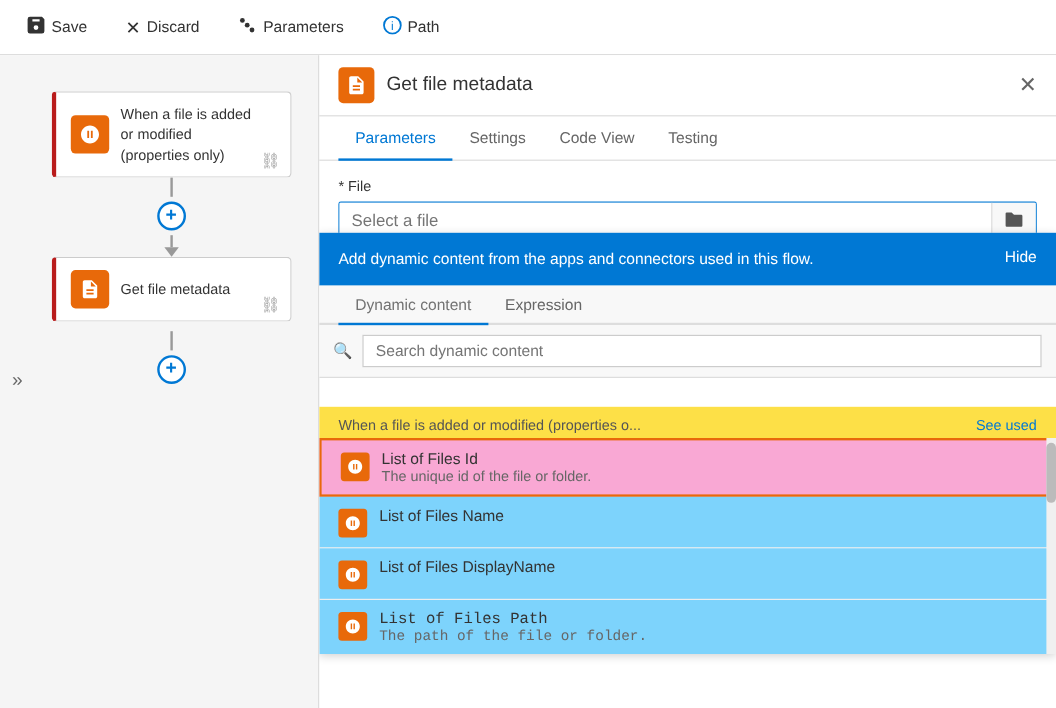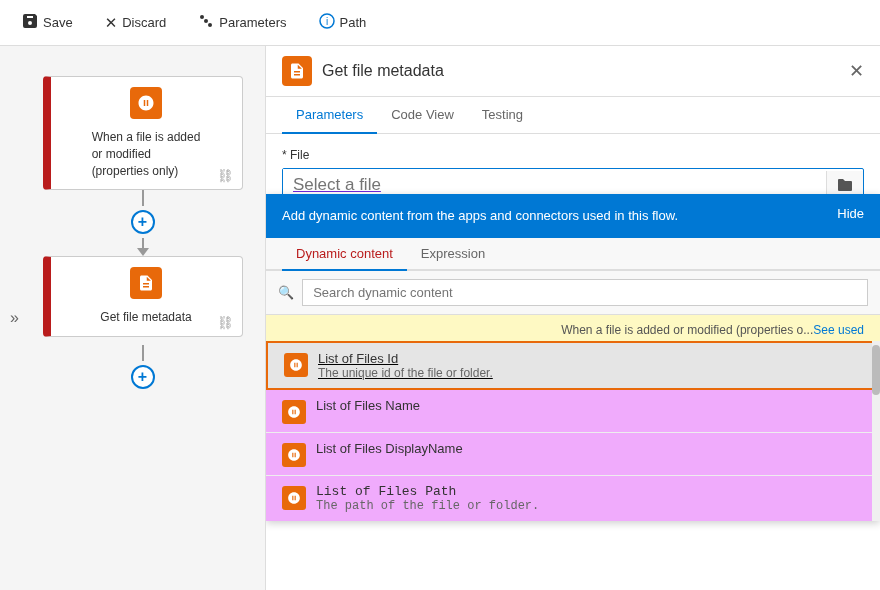--- a/index.html
+++ b/index.html
@@ -30,22 +30,21 @@
       align-items: center; gap: 0; position: relative;
     }
 
     .flow-node {
       background: #fff; border: 1px solid #ccc; border-radius: 4px;
       width: 200px; padding: 10px 12px;
       display: flex; align-items: center; gap: 10px;
       position: relative;
     }
     .flow-node.active-node {
-      border-left: 8px solid #b91c1c;
-      flex-direction: column;
+      border-left: 4px solid #b91c1c;
     }
     .node-icon {
       width: 32px; height: 32px; border-radius: 4px;
       background: #e8690a; display: flex; align-items: center;
       justify-content: center; flex-shrink: 0;
     }
     .node-icon svg { width: 18px; height: 18px; fill: #fff; }
     .node-label { font-size: 12px; color: #333; line-height: 1.4; }
     .node-link-icon {
       position: absolute; bottom: 6px; right: 8px;
@@ -114,21 +113,21 @@
     .field-label {
       font-size: 12px; color: #333; margin-bottom: 6px;
     }
 
     .file-input-row {
       display: flex; align-items: center; border: 1px solid #0078d4;
       border-radius: 2px;
     }
     .file-input {
       flex: 1; border: none; outline: none; padding: 6px 10px;
-      font-size: 17px; color: #6d28d9; text-decoration: underline;
+      font-size: 14px; color: #6d28d9;
     }
     .file-input-btn {
       padding: 6px 10px; border-left: 1px solid #ddd;
       cursor: pointer; color: #666; background: #f8f8f8;
       display: flex; align-items: center;
     }
 
     .connected-text {
       font-size: 12px; color: #666; margin-top: 20px;
     }
@@ -152,48 +151,48 @@
 
     .dynamic-tabs {
       display: flex; border-bottom: 2px solid #ddd;
       padding: 0 16px; background: #f8f8f8;
     }
     .dynamic-tab {
       padding: 8px 14px; font-size: 13px; cursor: pointer;
       color: #666; font-weight: 500; border-bottom: 2px solid transparent;
       margin-bottom: -2px;
     }
-    .dynamic-tab.active { color: #b91c1c; border-bottom-color: #0078d4; }
+    .dynamic-tab.active { color: #737373; border-bottom-color: #0078d4; }
 
     .search-box {
       display: flex; align-items: center; gap: 8px;
       padding: 8px 12px; border-bottom: 1px solid #ddd;
       background: #f8f8f8;
     }
     .search-box input {
       border: 1px solid #ddd; padding: 5px 10px;
       font-size: 13px; flex: 1; outline: none;
     }
     .search-icon { color: #666; font-size: 13px; }
 
     .section-label {
       padding: 8px 16px 4px; font-size: 12px; color: #555;
-      background: #fef9c3;
-      display: flex; justify-content: flex-end; align-items: center;
+      background: #fde047;
+      display: flex; justify-content: space-between; align-items: center; margin-top: 24px;
     }
 
     .dynamic-items { overflow-y: auto; }
 
     .dynamic-item {
       display: flex; align-items: flex-start; gap: 10px;
       padding: 8px 16px; border-bottom: 1px solid #eee;
-      cursor: pointer; background: #f0abfc;
+      cursor: pointer; background: #7dd3fc;
     }
     .dynamic-item.highlighted {
-      border: 2px solid #e8690a; background: #e5e5e5; text-decoration: underline;
+      border: 2px solid #e8690a; background: #f9a8d4;
     }
     .item-icon {
       width: 24px; height: 24px; background: #e8690a;
       border-radius: 3px; display: flex; align-items: center;
       justify-content: center; flex-shrink: 0; margin-top: 2px;
     }
     .item-icon svg { width: 14px; height: 14px; fill: #fff; }
     .item-text .item-title { font-size: 13px; color: #333; font-weight: 500; }
     .item-text .item-desc { font-size: 12px; color: #666; }
   </style>
@@ -287,20 +286,21 @@
               <path d="M14 2H6c-1.1 0-2 .9-2 2v16c0 1.1.9 2 2 2h12c1.1 0 2-.9 2-2V8l-6-6zm2 16H8v-2h8v2zm0-4H8v-2h8v2zm-3-5V3.5L18.5 9H13z"></path>
             </svg>
         </div>
         <span>Get file metadata</span>
       </div>
       <span class="close-btn">✕</span>
     </div>
 
     <div class="tabs">
       <div class="tab active">Parameters</div>
+      <div class="tab">Settings</div>
       <div class="tab">Code View</div>
       <div class="tab">Testing</div>
     </div>
 
     <div class="panel-content">
       <div class="field-label">* File</div>
       <div class="file-input-row">
         <input class="file-input" type="text" placeholder="Select a file" style="">
         <div class="file-input-btn">
           <svg width="16" height="16" viewBox="0 0 16 16" fill="#555">

